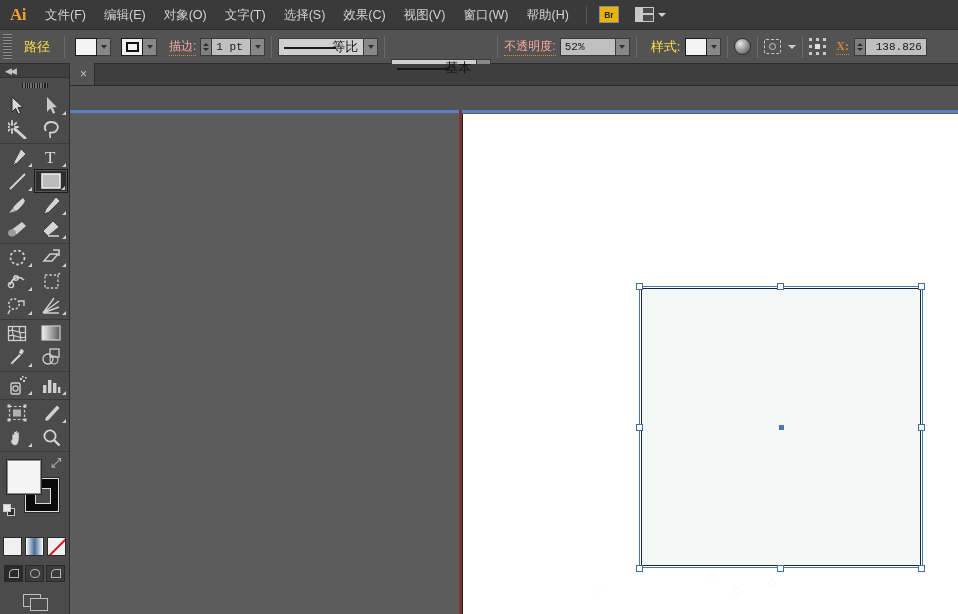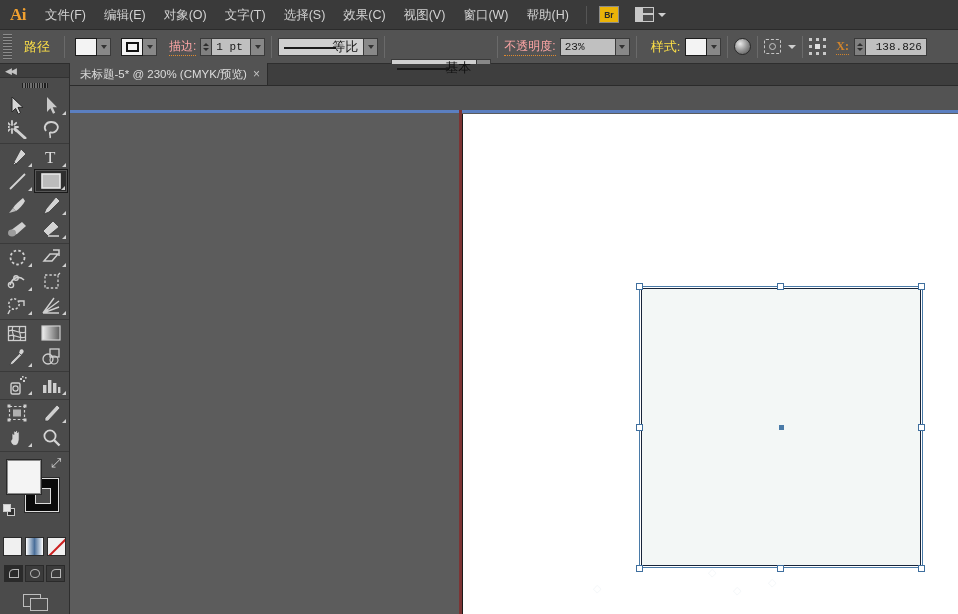--- a/index.html
+++ b/index.html
@@ -407,21 +407,21 @@
       </div>
       <div class="drop-btn">
           <span class="tri"></span>
         </div>
     </div>
 
     <div class="cb-sep"></div>
 
     <div class="cb-label-orange">不透明度:</div>
     <div style="display:flex;align-items:center;">
-      <div class="txtfield" style="width:56px;">23%</div>
+      <div class="txtfield" style="width:56px;">52%</div>
       <div class="drop-btn">
           <span class="tri"></span>
         </div>
     </div>
 
     <div class="cb-sep"></div>
 
     <div class="cb-label" style="margin:0 5px 0 8px;">样式:</div>
     <div style="display:flex;align-items:center;">
       <div class="swatch"></div>
@@ -460,21 +460,20 @@
       <div class="spinner">
         <span class="up"></span>
         <span class="dn"></span>
       </div>
       <div class="txtfield" style="width:62px;justify-content:flex-end;">138.826</div>
     </div>
   </div>
 
   <div class="tabbar">
     <div class="doctab">
-      <span>未标题-5* @ 230% (CMYK/预览)</span>
       <span class="tab-close">×</span>
     </div>
   </div>
 
 
   <div class="toolbox">
     <div class="tb-header">
       <span class="collapse-ico">◀◀</span>
     </div>
     <div class="tb-grip">

